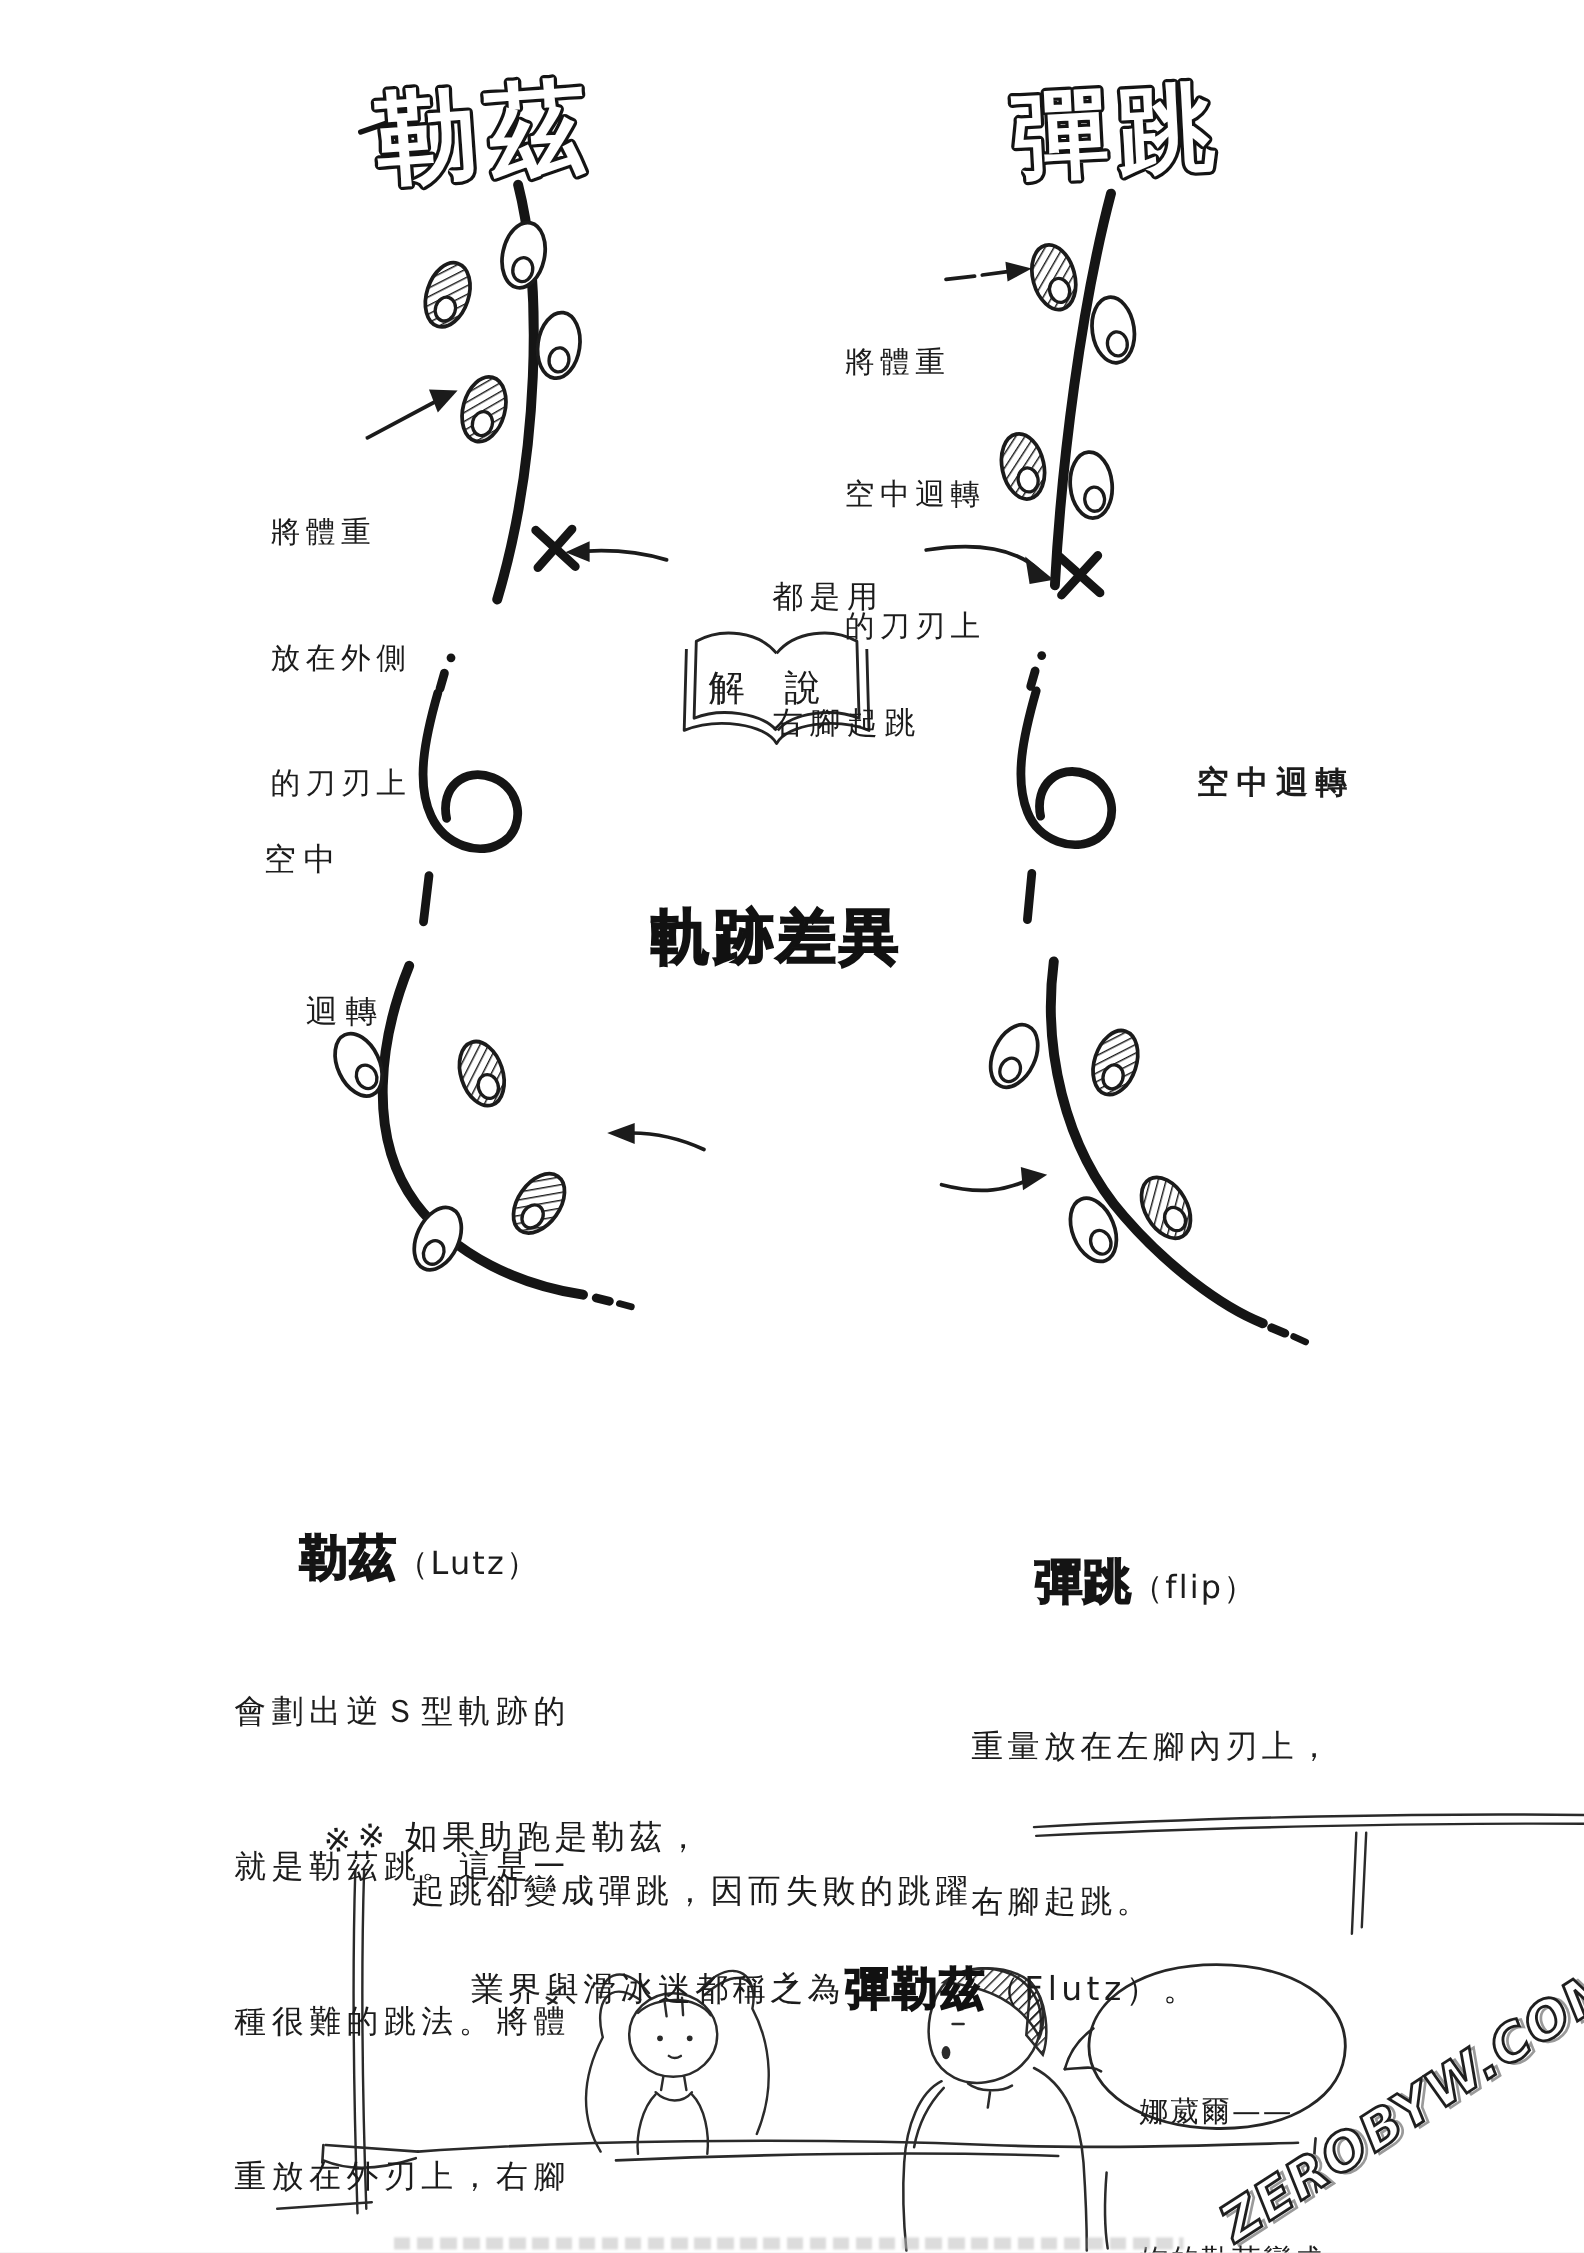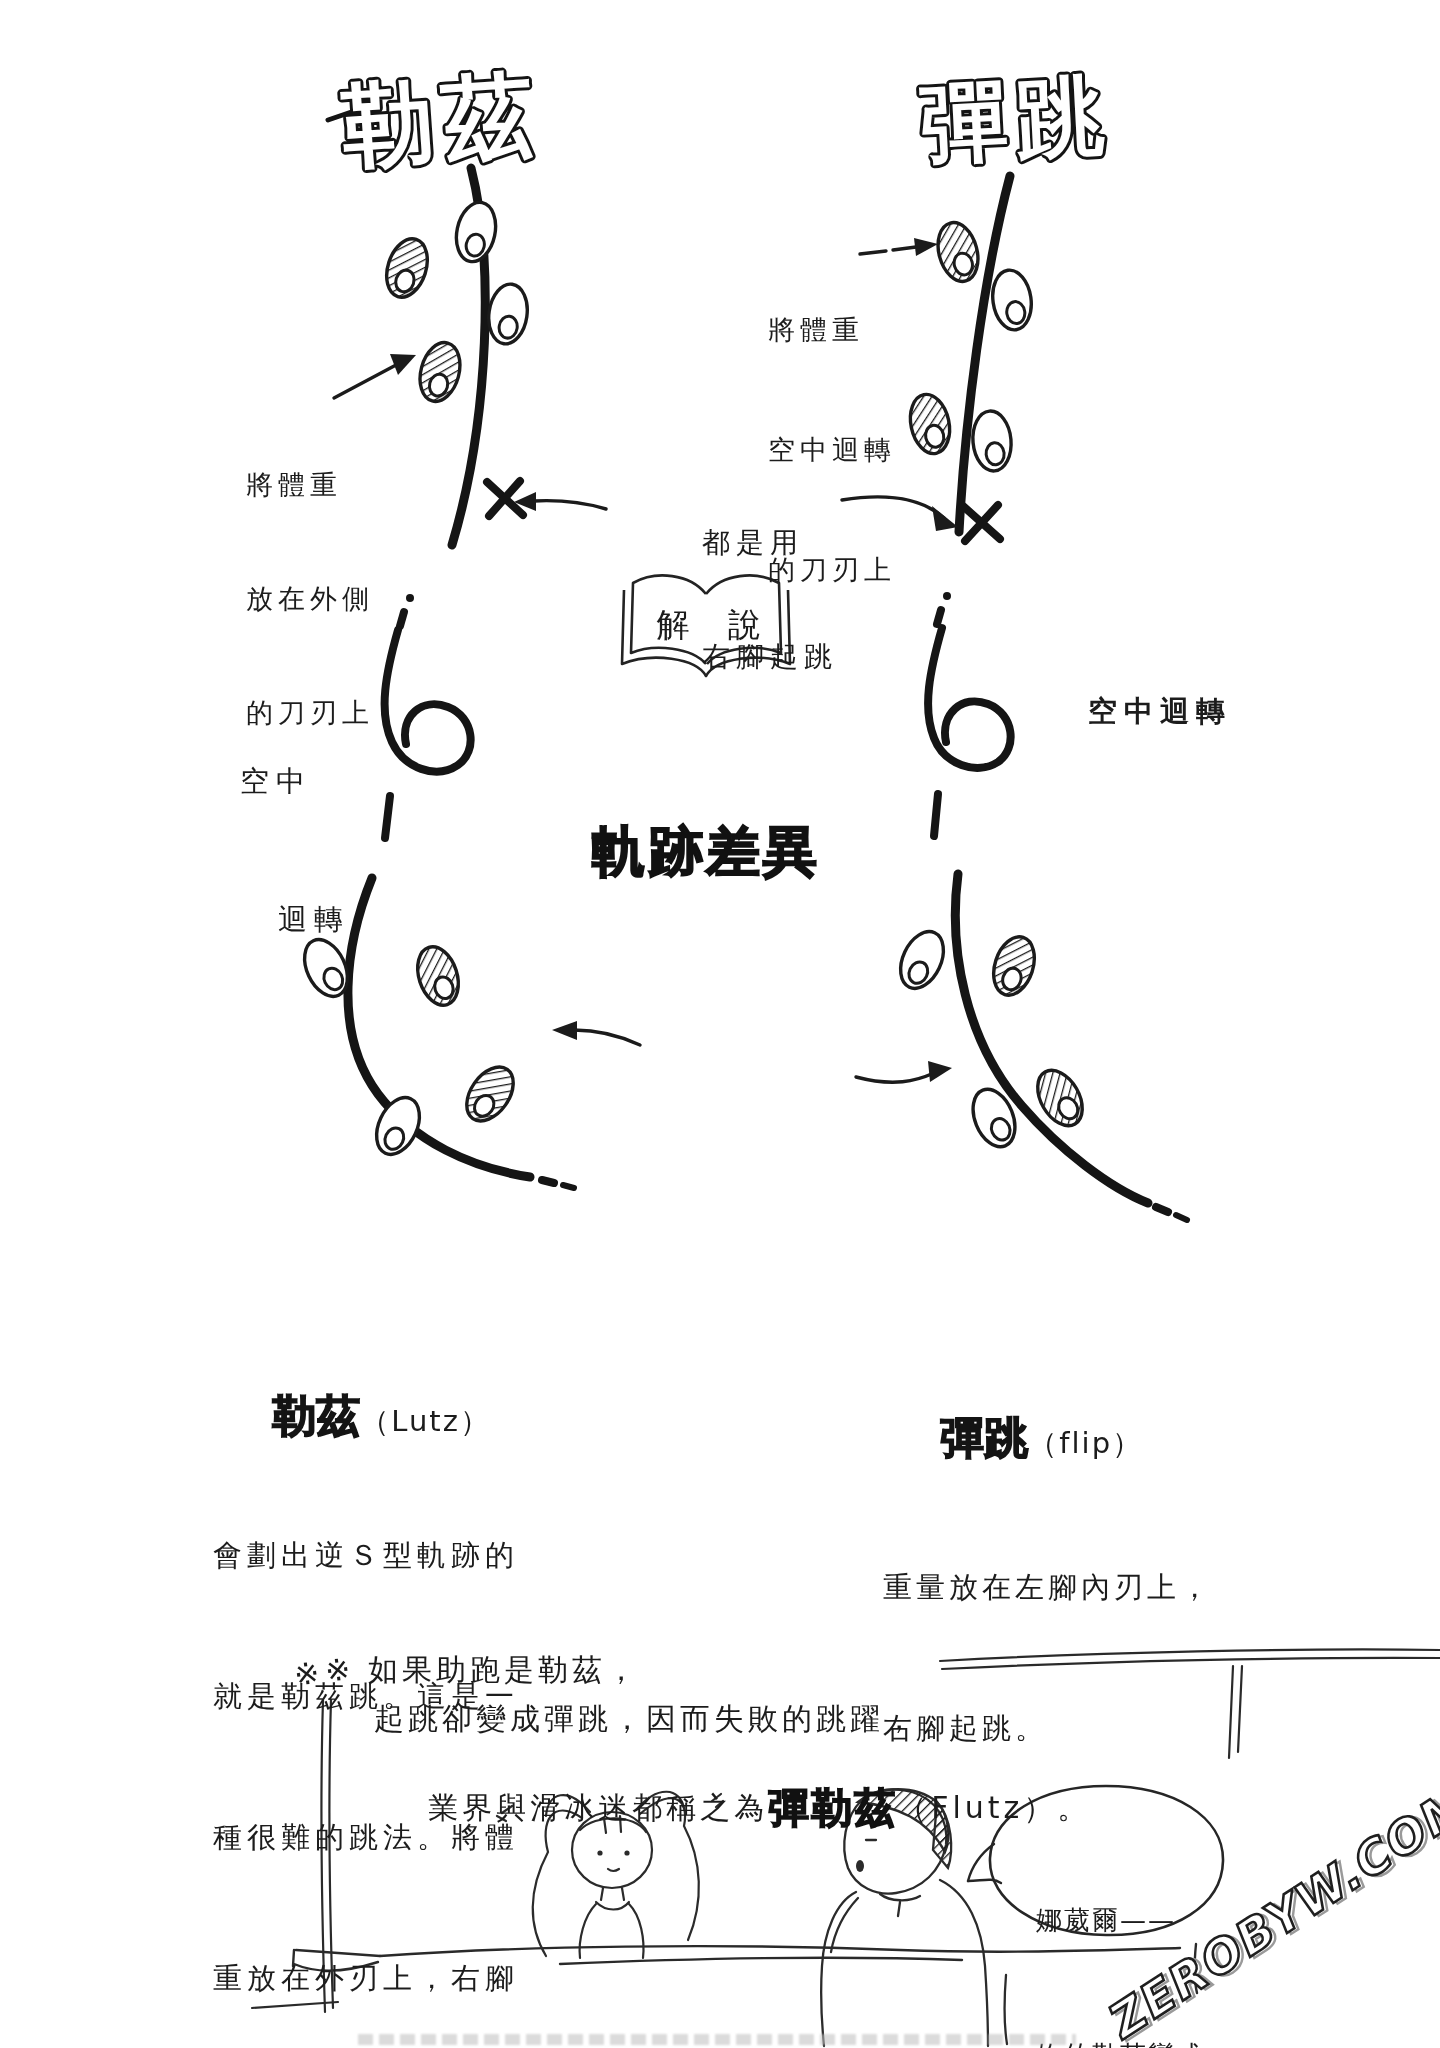--- a/index.html
+++ b/index.html
@@ -201,21 +201,21 @@
     <div>將體重</div>
     <div>放在外側</div>
     <div>的刀刃上</div>
   </div>
 
   <div class="abs hand" style="left:702px;top:448px;font-size:28px;letter-spacing:6px;line-height:38px;">
     <div>都是用</div>
     <div>右腳起跳</div>
   </div>
 
-  <div class="abs hand" style="left:630px;top:603px;width:145px;text-align:right;font-size:33px;letter-spacing:14px;text-indent:14px;">解 說</div>
+  <div class="abs hand" style="left:630px;top:603px;width:145px;text-align:left;font-size:33px;letter-spacing:14px;text-indent:14px;font-family:Liberation Serif, serif;">解 說</div>
 
   <div class="abs center-title" style="left:558px;top:672px;width:296px;">
     <div>軌跡差異</div>
   </div>
 
   <div class="abs hand" style="left:240px;top:666px;font-size:29px;letter-spacing:7px;line-height:46px;">
     <div>空中</div>
     <div style="margin-left:38px;">迴轉</div>
   </div>
   <div class="abs hand" style="left:1088px;top:692px;font-size:29px;letter-spacing:7px;font-weight:bold;">空中迴轉</div>

